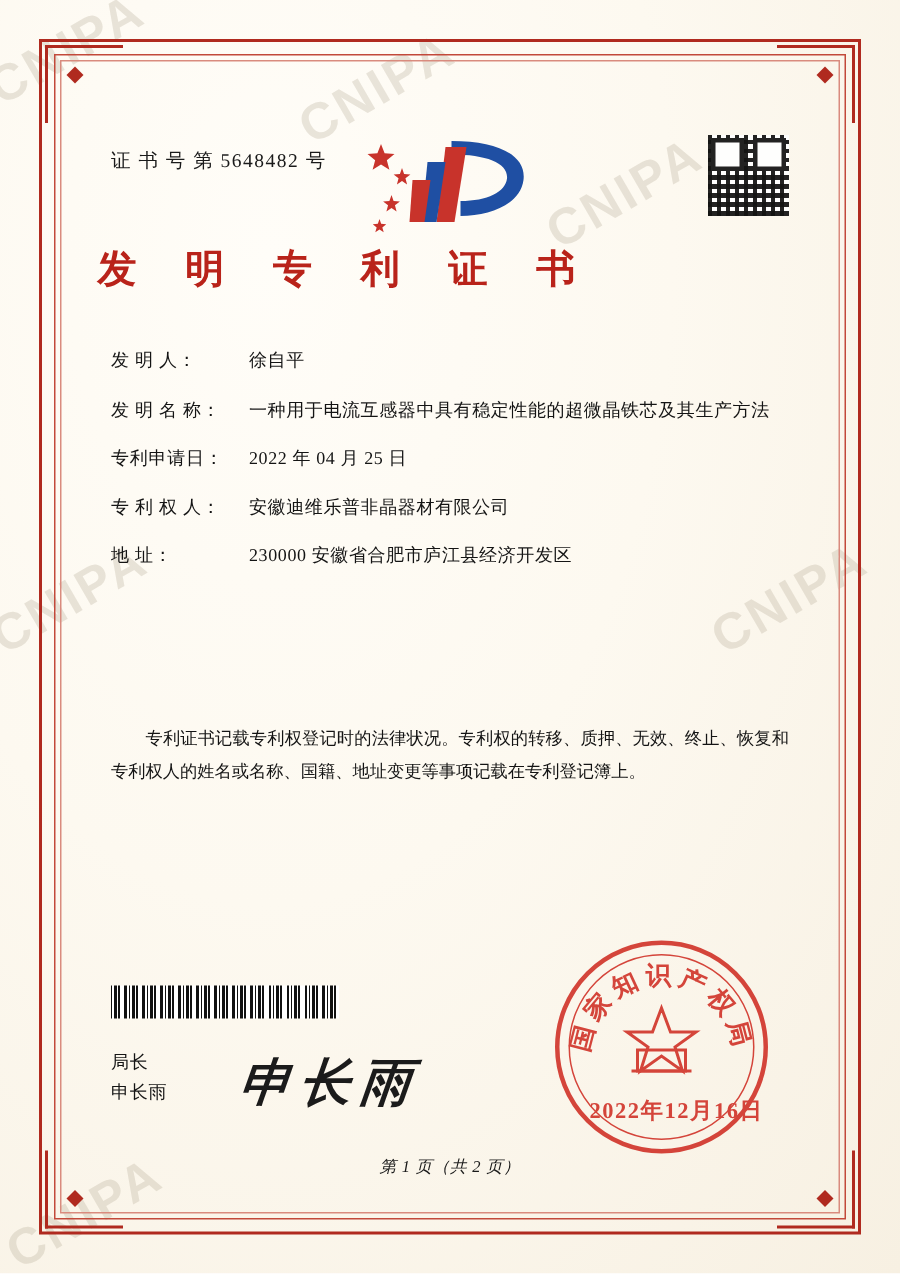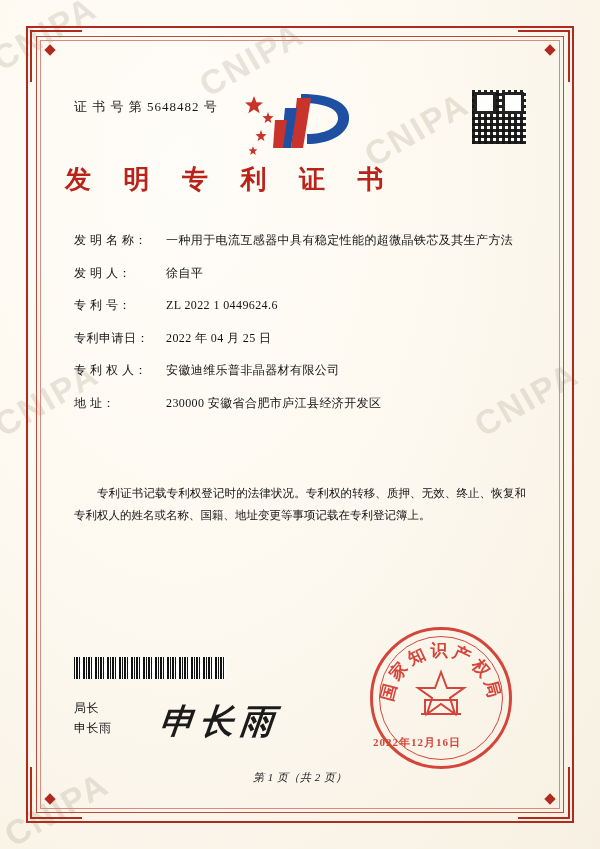--- a/index.html
+++ b/index.html
@@ -267,22 +267,22 @@
   }
   .seal .arc-top {
     position: absolute;
     left: 0; right: 0; top: 0;
     height: 136px;
   }
   .seal .seal-bottom {
     position: absolute;
     left: 0; right: 0;
     bottom: 16px;
-    text-align: left;
-    font-size: 11px;
+    text-align: right;
+    font-size: 15px;
     letter-spacing: 1px;
     font-weight: bold;
   }
 
   .page-num {
     position: absolute;
     left: 0; right: 0;
     bottom: 12px;
     text-align: center;
     font-size: 11px;
@@ -344,30 +344,26 @@
         <polygon fill="#c8332b" points="27,24 28.4,28 32.6,28.3 29.3,30.9 30.4,35 27,32.7 23.6,35 24.7,30.9 21.4,28.3 25.6,28"></polygon>
         <polygon fill="#c8332b" points="20,42 21.4,46 25.6,46.3 22.3,48.9 23.4,53 20,50.7 16.6,53 17.7,48.9 14.4,46.3 18.6,46"></polygon>
         <polygon fill="#c8332b" points="12,58 13.1,61.2 16.5,61.5 13.9,63.6 14.8,66.9 12,65 9.2,66.9 10.1,63.6 7.5,61.5 10.9,61.2"></polygon>
       </svg>
     </div>
 
     <div class="title">发 明 专 利 证 书</div>
 
     <div class="fields">
       <div class="field-row">
-        <div class="field-label">发 明 名 称：</div>
-        <div class="field-value">一种用于电流互感器中具有稳定性能的超微晶铁芯及其生产方法</div>
-      </div>
-      <div class="field-row">
         <div class="field-label">发 明 人：</div>
         <div class="field-value">徐自平</div>
       </div>
       <div class="field-row">
-        <div class="field-label">专 利 号：</div>
-        <div class="field-value">ZL 2022 1 0449624.6</div>
+        <div class="field-label">发 明 名 称：</div>
+        <div class="field-value">一种用于电流互感器中具有稳定性能的超微晶铁芯及其生产方法</div>
       </div>
       <div class="field-row">
         <div class="field-label">专利申请日：</div>
         <div class="field-value">2022 年 04 月 25 日</div>
       </div>
       <div class="field-row">
         <div class="field-label">专 利 权 人：</div>
         <div class="field-value">安徽迪维乐普非晶器材有限公司</div>
       </div>
       <div class="field-row">

